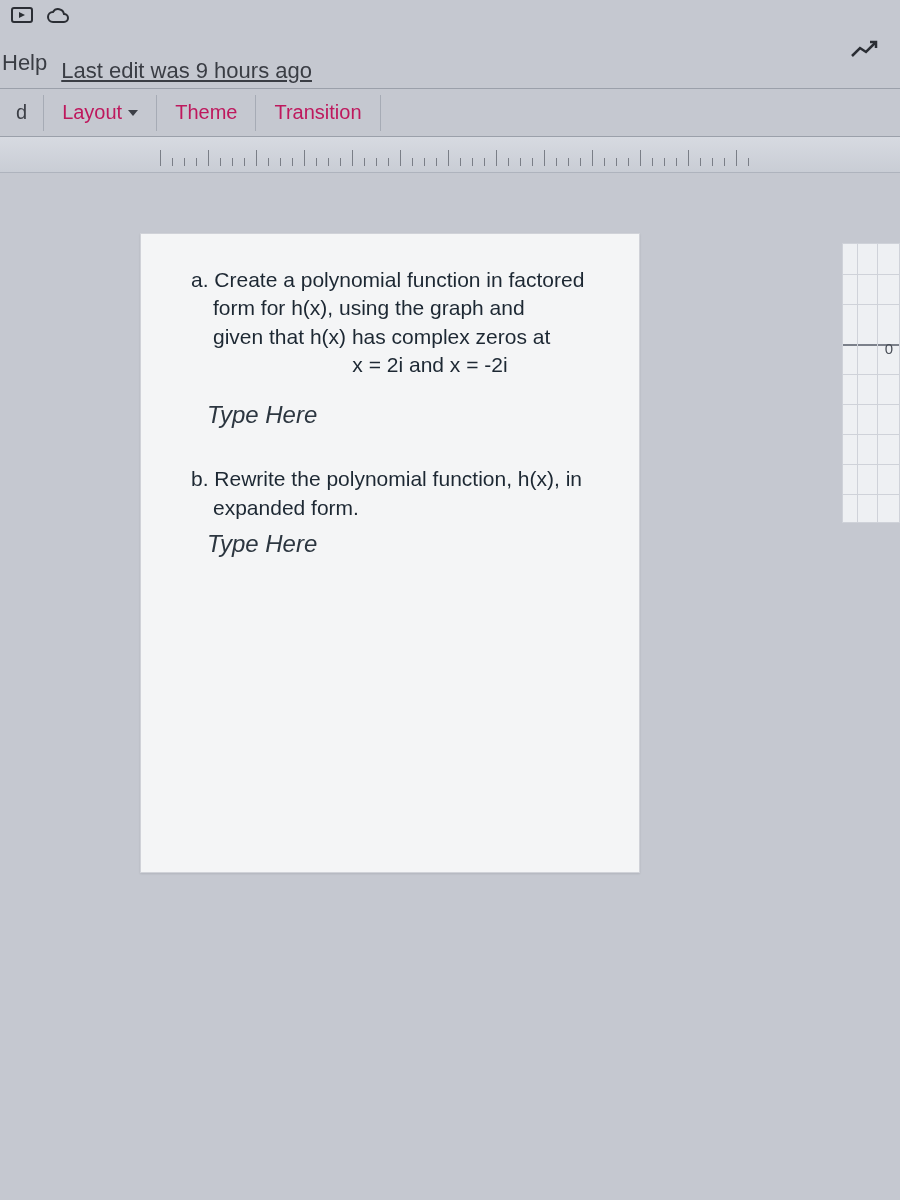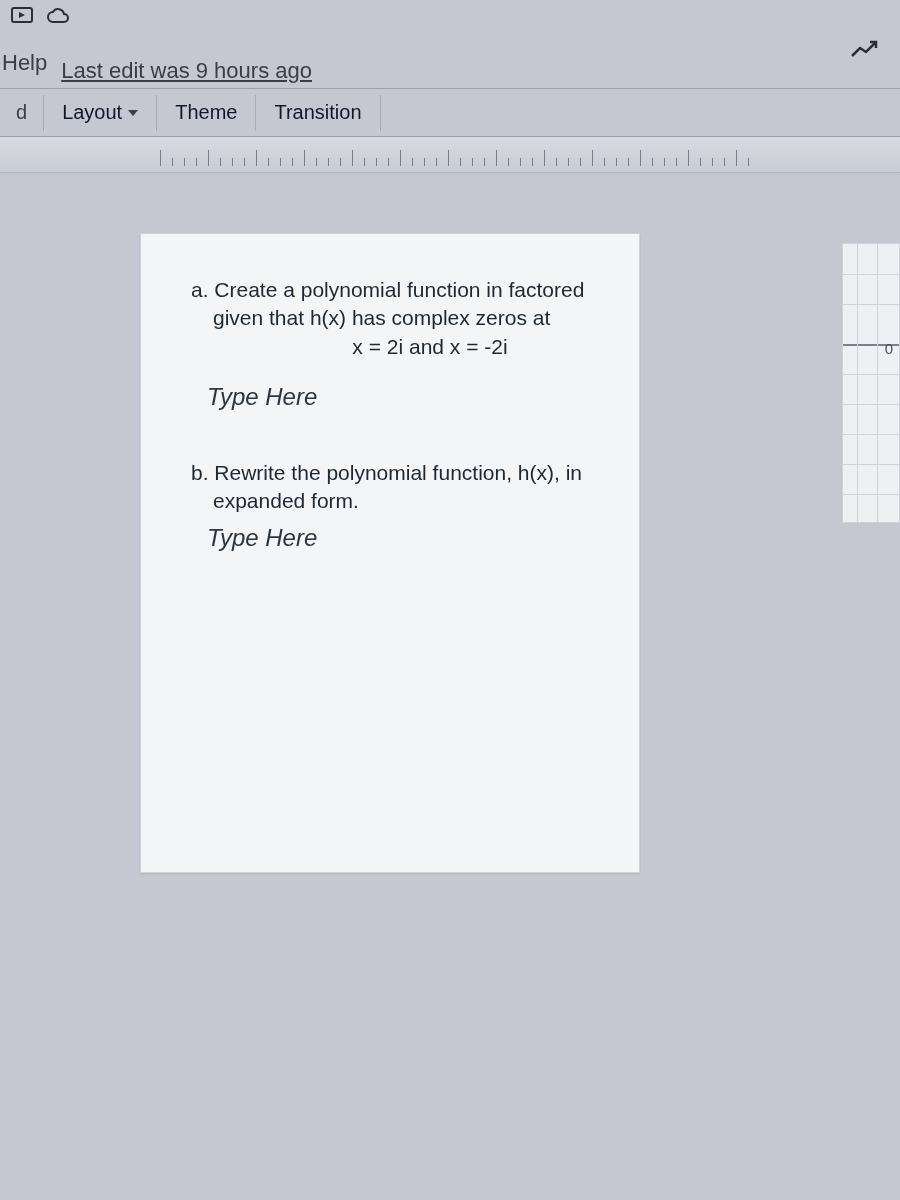--- a/index.html
+++ b/index.html
@@ -54,21 +54,21 @@
       height: 48px;
     }
     .toolbar .sep {
       width: 1px;
       height: 36px;
       background: #a6abb5;
     }
     .toolbar .tb-item {
       padding: 0 18px;
       font-size: 20px;
-      color: #0f172a;
+      color: #be185d;
       display: flex;
       align-items: center;
       gap: 4px;
       cursor: pointer;
     }
     .d-item { padding: 0 16px; font-size: 20px; color: #3c3f46; }
     .caret-down {
       display: inline-block;
       width: 0; height: 0;
       border-left: 5px solid transparent;
@@ -109,31 +109,31 @@
       box-shadow: 0 1px 2px rgba(0,0,0,.1);
       padding: 26px 28px;
       position: relative;
     }
     .qtext {
       font-family: "Comic Sans MS", cursive, sans-serif;
       font-size: 21px;
       color: #1d2833;
       line-height: 1.35;
     }
-    .indent-a { padding-left: 22px; margin-top: 16px; }
+    .indent-a { padding-left: 22px; margin-top: 6px; }
     .indent-a2 { padding-left: 44px; }
     .type-here {
       font-family: Arial, sans-serif;
       font-size: 24px;
       color: #2c3640;
       margin-top: 22px;
       padding-left: 38px;
       font-style: italic;
     }
-    .part-b { margin-top: 48px; padding-left: 22px; }
+    .part-b { margin-top: 36px; padding-left: 22px; }
     .type-here2 { margin-top: 8px; }
     .graph-strip {
       position: absolute;
       right: 0;
       top: 70px;
       width: 58px;
       height: 280px;
       background: #eef0f3;
       border: 1px solid #cfd2d9;
     }
@@ -250,20 +250,21 @@
       <div class="rseg"></div>
       <div class="rseg"></div>
     <div class="rseg tall"></div>
       <div class="rseg"></div>
   </div>
 </div>
 
 <div class="canvas">
   <div class="slide">
     <div class="qtext indent-a">a. Create a polynomial function in factored</div>
+    <div class="qtext indent-a2">form for h(x), using the graph and</div>
     <div class="qtext indent-a2">given that h(x) has complex zeros at</div>
     <div class="qtext indent-a2" style="text-align:center;padding-left:80px">x = 2i and x = -2i</div>
     <div class="type-here">Type Here</div>
 
     <div class="qtext part-b">b. Rewrite the polynomial function, h(x), in</div>
     <div class="qtext indent-a2">expanded form.</div>
     <div class="type-here type-here2">Type Here</div>
   </div>
 
   <div class="graph-strip">

